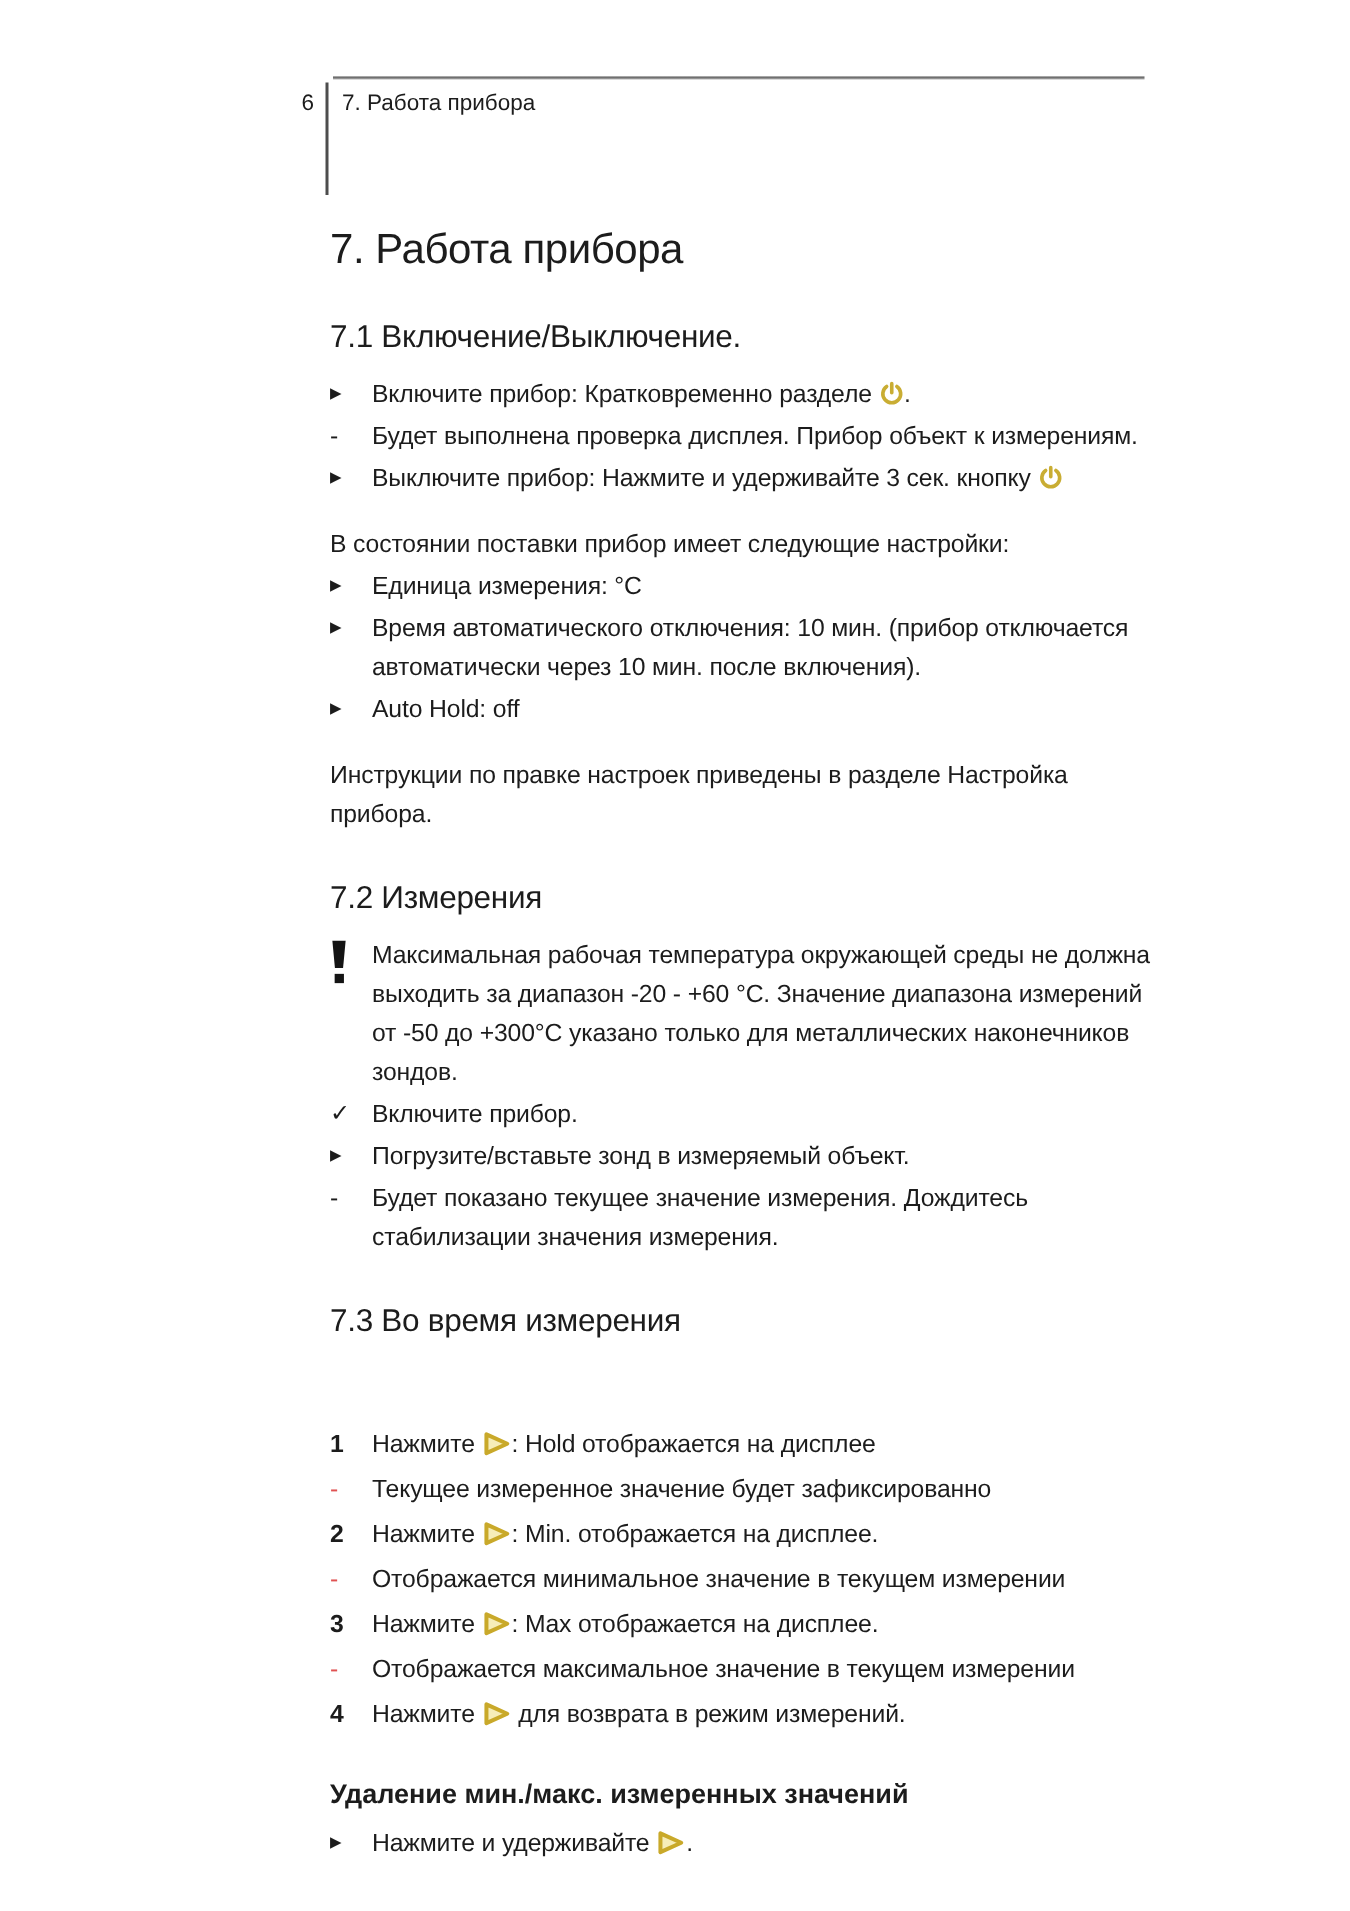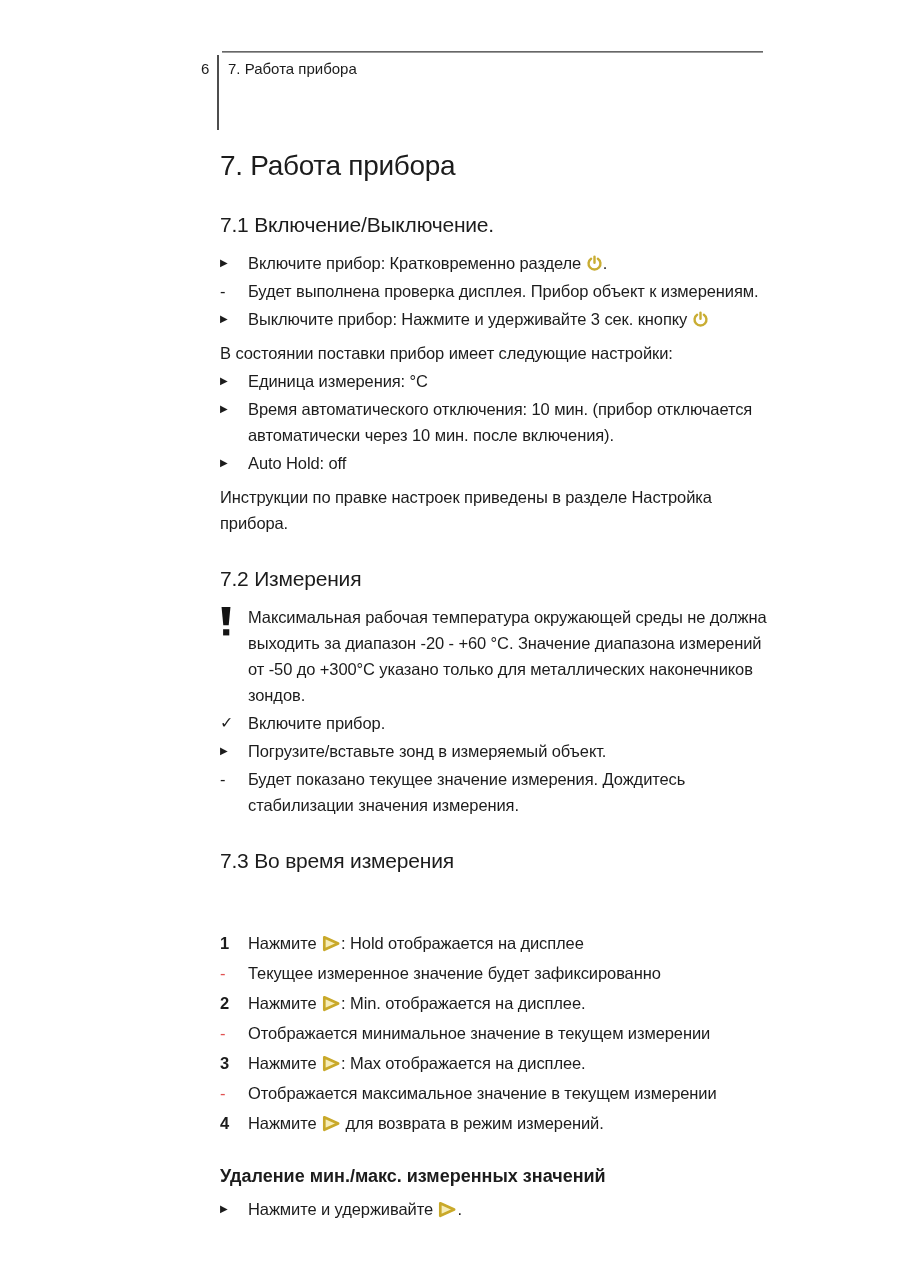--- a/index.html
+++ b/index.html
@@ -22,21 +22,21 @@
   .row { display:flex; align-items:flex-start; margin-top:2px; }
   .row.step { margin-top:4px; }
   .marker { flex:0 0 28px; line-height:26px; }
   .m-tri { font-size:10px; }
   .m-dash { font-size:16.5px; }
   .m-check { font-size:16px; }
   .m-num { font-weight:bold; font-size:16.5px; }
   .m-warn { padding-top:3px; }
   .red { color:#e05252; }
   .body { flex:1 1 auto; font-size:16.5px; line-height:26px; letter-spacing:-0.1px; }
-  .plain { margin-top:8px; font-size:16.5px; line-height:26px; letter-spacing:-0.1px; }
+  .plain { margin-top:18px; font-size:16.5px; line-height:26px; letter-spacing:-0.1px; }
   .bold-head { font-weight:bold; font-size:16.5px; line-height:26px; margin-top:3px; }
   .clear-head { font-weight:bold; font-size:18px; line-height:24px; margin-top:28px; margin-bottom:8px; }
   b.kw { font-weight:normal;text-align:right; }
 
   .inline-icon { display:inline-block; vertical-align:-3px; }
   .inline-icon svg { display:block; }
 </style>
 </head>
 <body>
 

